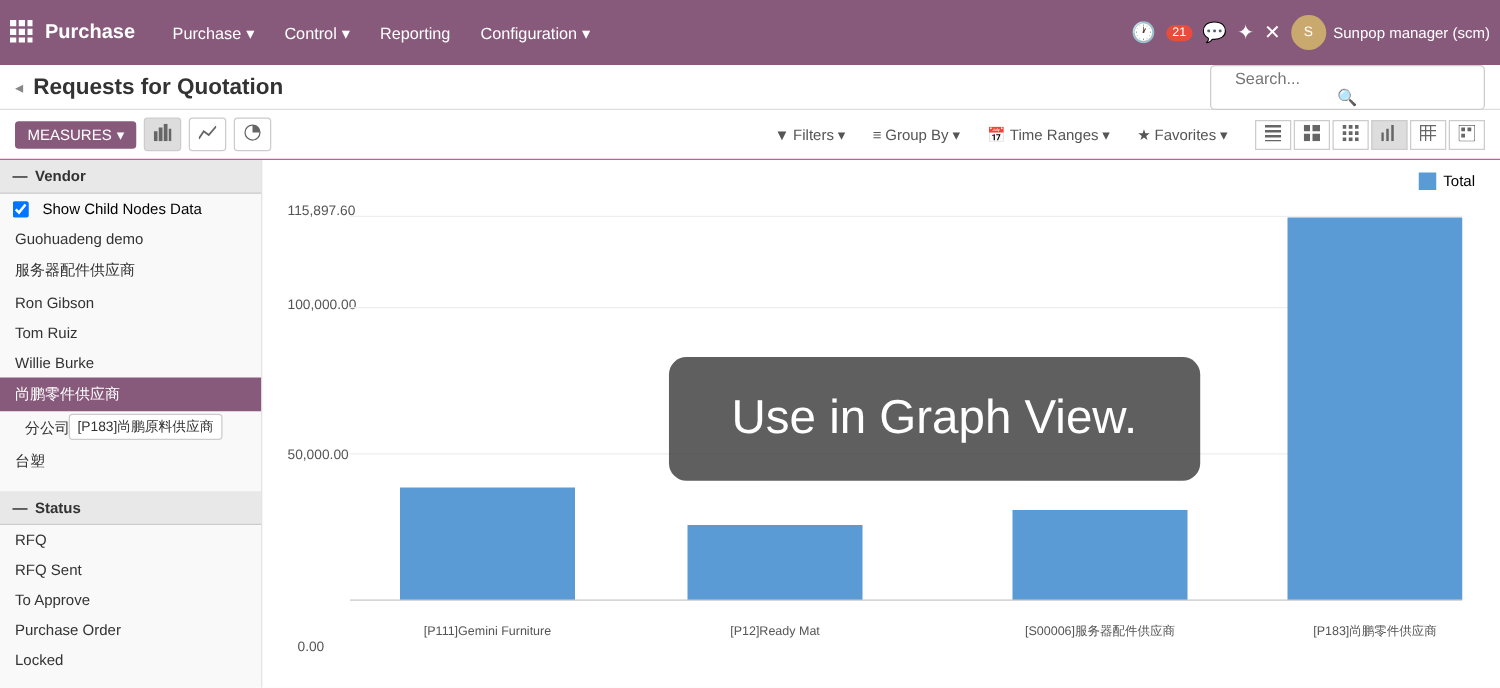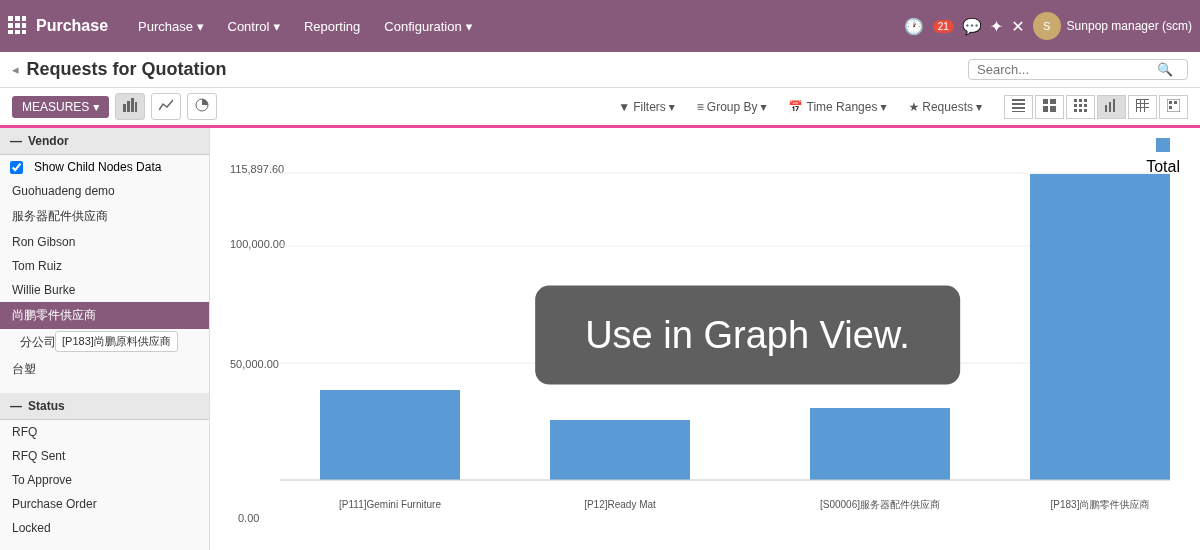--- a/index.html
+++ b/index.html
@@ -19,27 +19,27 @@
     .badge { background: #e74c3c; color: white; border-radius: 10px; font-size: 10px; padding: 1px 5px; }
     .user-avatar { background: #c9a96e; border-radius: 50%; width: 28px; height: 28px; display: flex; align-items: center; justify-content: center; font-size: 11px; color: white; }
     .user-label { color: white; font-size: 12px; }
 
     
     .sub-bar {
       display: flex; align-items: center; background: white; height: 36px; padding: 0 12px; border-bottom: 1px solid #ddd;
     }
     .back-arrow { color: #888; margin-right: 8px; cursor: pointer; }
     .page-title { font-size: 18px; font-weight: bold; color: #333; flex: 1; }
-    .search-bar { display: flex; align-items: center; border: 1px solid #ccc; border-radius: 4px; padding: 2px 8px; width: 220px; background: white; }
+    .search-bar { display: flex; align-items: center; border: 1px solid #ccc; border-radius: 4px; padding: 2px 8px; width: 220px; background: white; flex-direction: column; }
     .search-bar input { border: none; outline: none; font-size: 13px; width: 180px; }
     .search-icon { color: #888; }
 
     
     .toolbar {
-      display: flex; align-items: center; background: white; height: 40px; padding: 0 12px; border-bottom: 3px solid #ec4899; gap: 6px;
+      display: flex; align-items: center; background: white; height: 40px; padding: 0 12px; border-bottom: 1px solid #ec4899; gap: 6px;
     }
     .measures-btn {
       background: #875a7b; color: white; border: none; padding: 4px 10px; border-radius: 3px; cursor: pointer; font-size: 12px; display: flex; align-items: center; gap: 4px;
     }
     .chart-btn { background: none; border: 1px solid #ccc; padding: 4px 7px; border-radius: 3px; cursor: pointer; color: #666; }
     .chart-btn.active { background: #ddd; }
     .toolbar-right { margin-left: auto; display: flex; align-items: center; gap: 6px; }
     .filter-btn {
       background: none; border: none; cursor: pointer; color: #555; font-size: 12px; display: flex; align-items: center; gap: 3px; padding: 4px 8px;
     }
@@ -56,21 +56,21 @@
       background: #e8e8e8; padding: 6px 10px; font-weight: bold; font-size: 12px; color: #333; display: flex; align-items: center; gap: 6px; border-bottom: 1px solid #ccc;
     }
     .sidebar-item {
       padding: 5px 12px; cursor: pointer; color: #333; font-size: 12px; display: flex; align-items: flex-end;
     }
     .sidebar-item.active { background: #875a7b; color: white; }
     .checkbox-item { display: flex; align-items: flex-end; gap: 11px; padding: 5px 10px; font-size: 12px; }
 
     
     .chart-area { flex: 1; background: white; position: relative; overflow: hidden; padding: 10px 20px; }
-    .chart-legend { position: absolute; top: 10px; right: 20px; display: flex; align-items: center; gap: 6px; font-size: 16px; flex-direction: column; }
+    .chart-legend { position: absolute; top: 10px; right: 20px; display: flex; align-items: center; gap: 6px; font-size: 12px; }
     .legend-dot { width: 14px; height: 14px; background: #5b9bd5; display: inline-block; }
     .overlay-message {
       position: absolute; top: 50%; left: 50%; transform: translate(-40%, -60%);
       background: rgba(60,60,60,0.82); color: white; font-size: 38px; font-weight: 300;
       padding: 28px 50px; border-radius: 14px; z-index: 5; white-space: nowrap;
     }
   </style>
 </head>
 <body>
 
@@ -164,21 +164,21 @@
       <span>Group By</span>
       <span>▾</span>
     </button>
     <button class="filter-btn">
       <span>📅</span>
       <span>Time Ranges</span>
       <span>▾</span>
     </button>
     <button class="filter-btn">
       <span>★</span>
-      <span>Requests</span>
+      <span>Favorites</span>
       <span>▾</span>
     </button>
     <div class="view-btns">
       <button class="view-btn">
         <svg width="13" height="13" viewBox="0 0 13 13">
             <rect x="0" y="0" width="13" height="2" fill="#666"></rect>
             <rect x="0" y="4" width="13" height="2" fill="#666"></rect>
             <rect x="0" y="8" width="13" height="2" fill="#666"></rect>
             <rect x="0" y="12" width="13" height="2" fill="#666"></rect>
           </svg>

